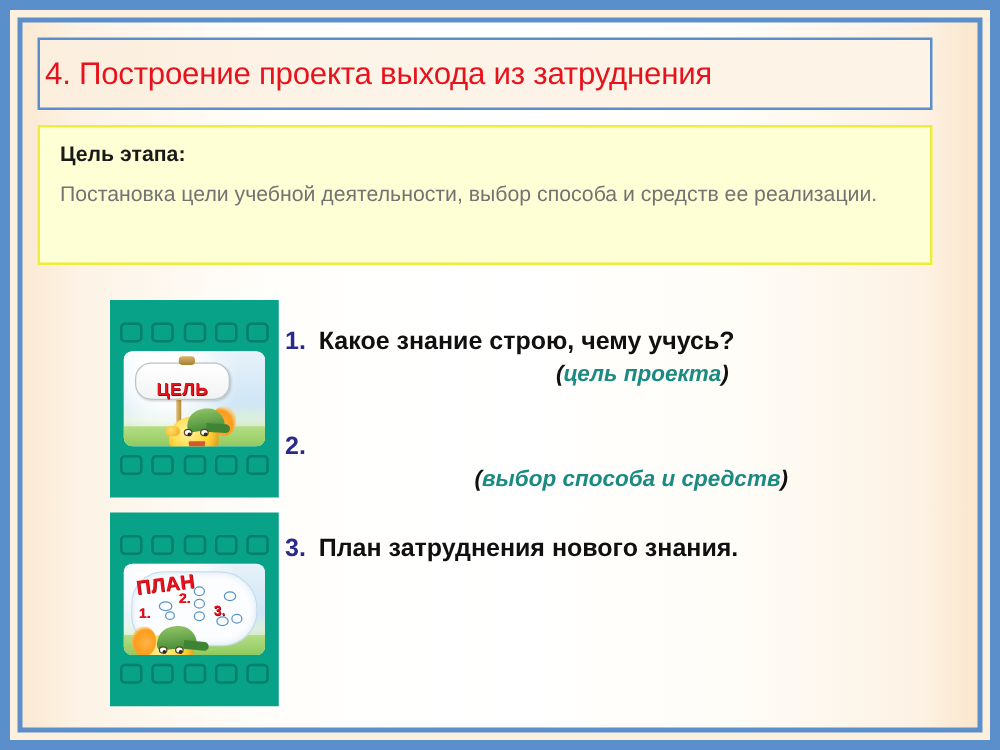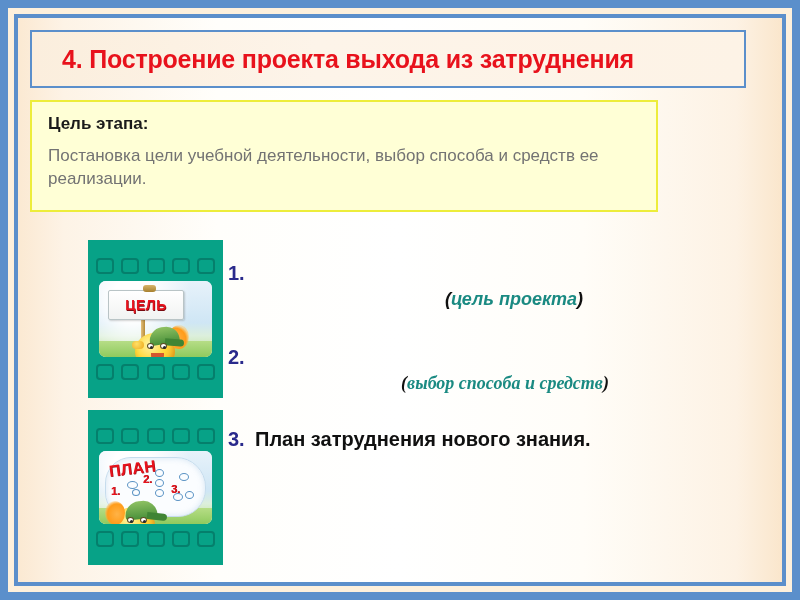--- a/index.html
+++ b/index.html
@@ -39,31 +39,31 @@
   .title-box {
     position:absolute;
     left:12px; top:12px; width:716px; height:58px;
     border:2px solid #5b8fcb;
     background:linear-gradient(to right,#fbeedd 0%,#fdf4e9 40%,#fdf3e6 100%);
     display:flex; align-items:center;
   }
   .title-text {
     color:#e8121c;
     font-size:25px;
-    font-weight:bold;
+    font-weight:normal;
     letter-spacing:-0.2px;
-    padding-left:30px;
+    padding-left:4px;
     white-space:nowrap;
     text-align:right;
   }
 
   
   .goal-box {
     position:absolute;
-    left:12px; top:82px; width:628px; height:112px;
+    left:12px; top:82px; width:716px; height:112px;
     border:2px solid #eded3b;
     background:#ffffd6;
     padding:12px 16px 0 16px;
   }
   .goal-label {
     font-size:17px; font-weight:bold; color:#1a1a1a;
     margin-bottom:11px;
   }
   .goal-body {
     font-size:17px; color:#737373; line-height:1.33;
@@ -111,23 +111,23 @@
     position:absolute; left:0; right:0; bottom:0; height:16px;
     background:linear-gradient(to bottom,#b6dd86 0%,#8fca5e 100%);
   }
 
   
   .sign {
     position:absolute; left:9px; top:9px;
     width:76px; height:30px;
     background:linear-gradient(to bottom,#ffffff,#f1f3f2);
     border:1px solid #b9c4c6;
-    border-radius:2px;
+    border-radius:13px;
     box-shadow:1px 1px 2px rgba(0,0,0,.18);
-    display:flex; align-items:center; justify-content:center;
+    display:flex; align-items:flex-end; justify-content:center;
   }
   .sign-text {
     color:#e8121c; font-weight:bold; font-size:14px;
     letter-spacing:0.5px;
     text-shadow:0.5px 0.5px 0 #7a0a10;
   }
   .sign-knob {
     position:absolute; left:44px; top:4px;
     width:13px; height:7px; border-radius:3px;
     background:linear-gradient(to bottom,#d8b46a,#a7802f);
@@ -285,21 +285,21 @@
     white-space:nowrap;
   }
   .sub {
     font-size:18px; font-weight:bold; font-style:italic;
     color:#101010;
     text-align:center;
     white-space:nowrap;
   }
   .sub em { color:#1a8a82; font-style:italic; }
   .sub-1 { margin:4px 0 8px 2px; padding-left:60px; }
-  .sub-2 { margin:4px 0 0 2px; padding-left:42px;font-family:Liberation Serif, serif; }
+  .sub-2 { margin:4px 0 0 2px; padding-left:42px; }
   .gap-1 { height:28px; }
   .gap-2 { height:30px; }
 </style>
 </head>
 <body>
 
 <div id="slide">
   <div class="band-cream-outer"></div>
   <div class="band-blue-inner"></div>
 
@@ -394,20 +394,21 @@
         <span class="sprocket"></span>
         <span class="sprocket"></span>
       </div>
     </div>
 
     <div class="list">
 
       <div class="item">
         <div class="item-row">
           <span class="num">1.</span>
+          <span class="main-text">Какое знание строю, чему учусь?</span>
         </div>
         <div class="sub sub-1"><span>(</span><em>цель проекта</em><span>)</span></div>
       </div>
 
       <div class="gap-1"></div>
 
       <div class="item">
         <div class="item-row">
           <span class="num">2.</span>
         </div>

